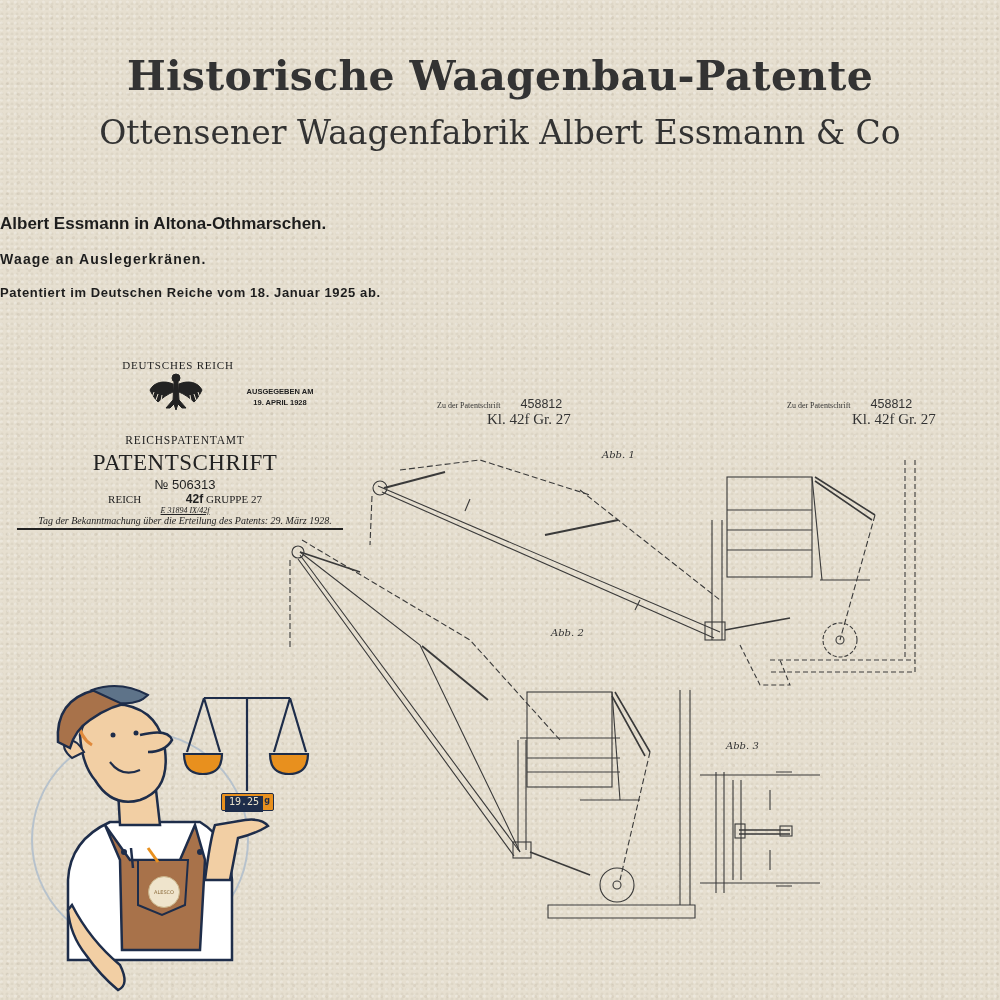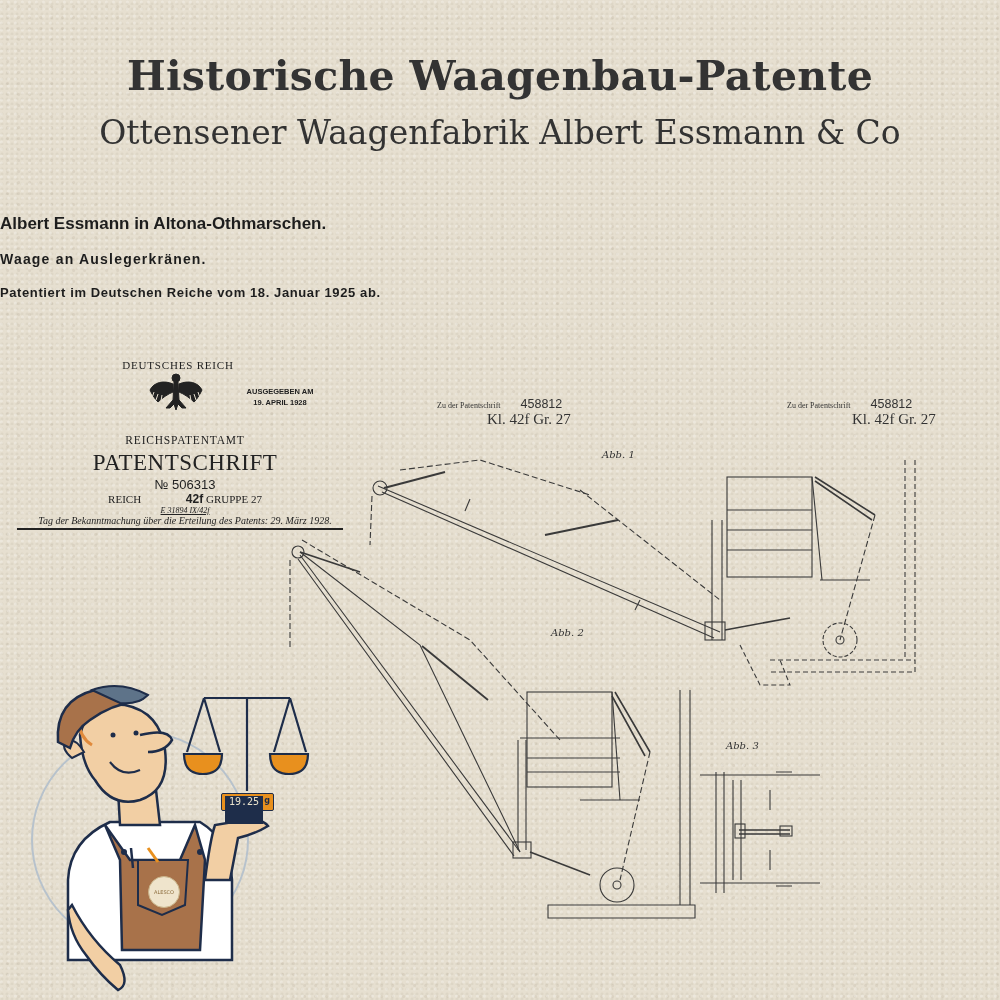--- a/index.html
+++ b/index.html
@@ -30,21 +30,21 @@
   .kl b{font-family:"Liberation Sans",sans-serif;font-size:12px;margin-left:42px;}
   .ecode{top:506px;left:40px;width:290px;font-size:8px;font-style:italic;text-decoration:underline;}
   .tag{top:515px;left:30px;width:310px;font-size:10px;font-style:italic;}
   .rule{top:528px;left:17px;width:326px;height:1.5px;background:#222;}
   .zu{font-family:"Liberation Serif",serif;font-size:8px;color:#333;}
   .zu .num{font-family:"Liberation Sans",sans-serif;font-size:12.5px;margin-left:20px;}
   .kl2{font-family:Liberation Serif, serif;font-size:15px;color:#333;}
   .abb{font-family:"DejaVu Serif",serif;font-style:italic;font-size:10px;color:#333;}
   svg{position:absolute;left:0;top:0;}
   .disp{position:absolute;left:221px;top:793px;width:53px;height:18px;background:#e8901e;border:1.5px solid #1e2d4a;border-radius:2px;box-sizing:border-box;}
-  .disp .scr{position:absolute;left:3px;top:2px;width:38px;height:28px;background:#1e2d4a;color:#e9e2cc;
+  .disp .scr{position:absolute;left:3px;top:2px;width:38px;height:16px;background:#1e2d4a;color:#e9e2cc;
     font-family:"DejaVu Sans Mono",monospace;font-size:10px;line-height:12px;text-align:center;}
   .disp .unit{position:absolute;right:3px;top:2px;font-family:"DejaVu Sans",sans-serif;font-size:8px;color:#1e2d4a;font-weight:bold;}
   .badge{position:absolute;left:148px;top:876px;width:30px;height:30px;border-radius:50%;background:#efe4cc;border:1.5px solid #c9b48a;
     font-family:"DejaVu Sans",sans-serif;font-size:5px;color:#8a6a3a;text-align:center;line-height:30px;}
 </style>
 </head>
 <body>
 
 <div class="abs title1">Historische Waagenbau-Patente</div>
 <div class="abs title2">Ottensener Waagenfabrik Albert Essmann &amp; Co</div>

